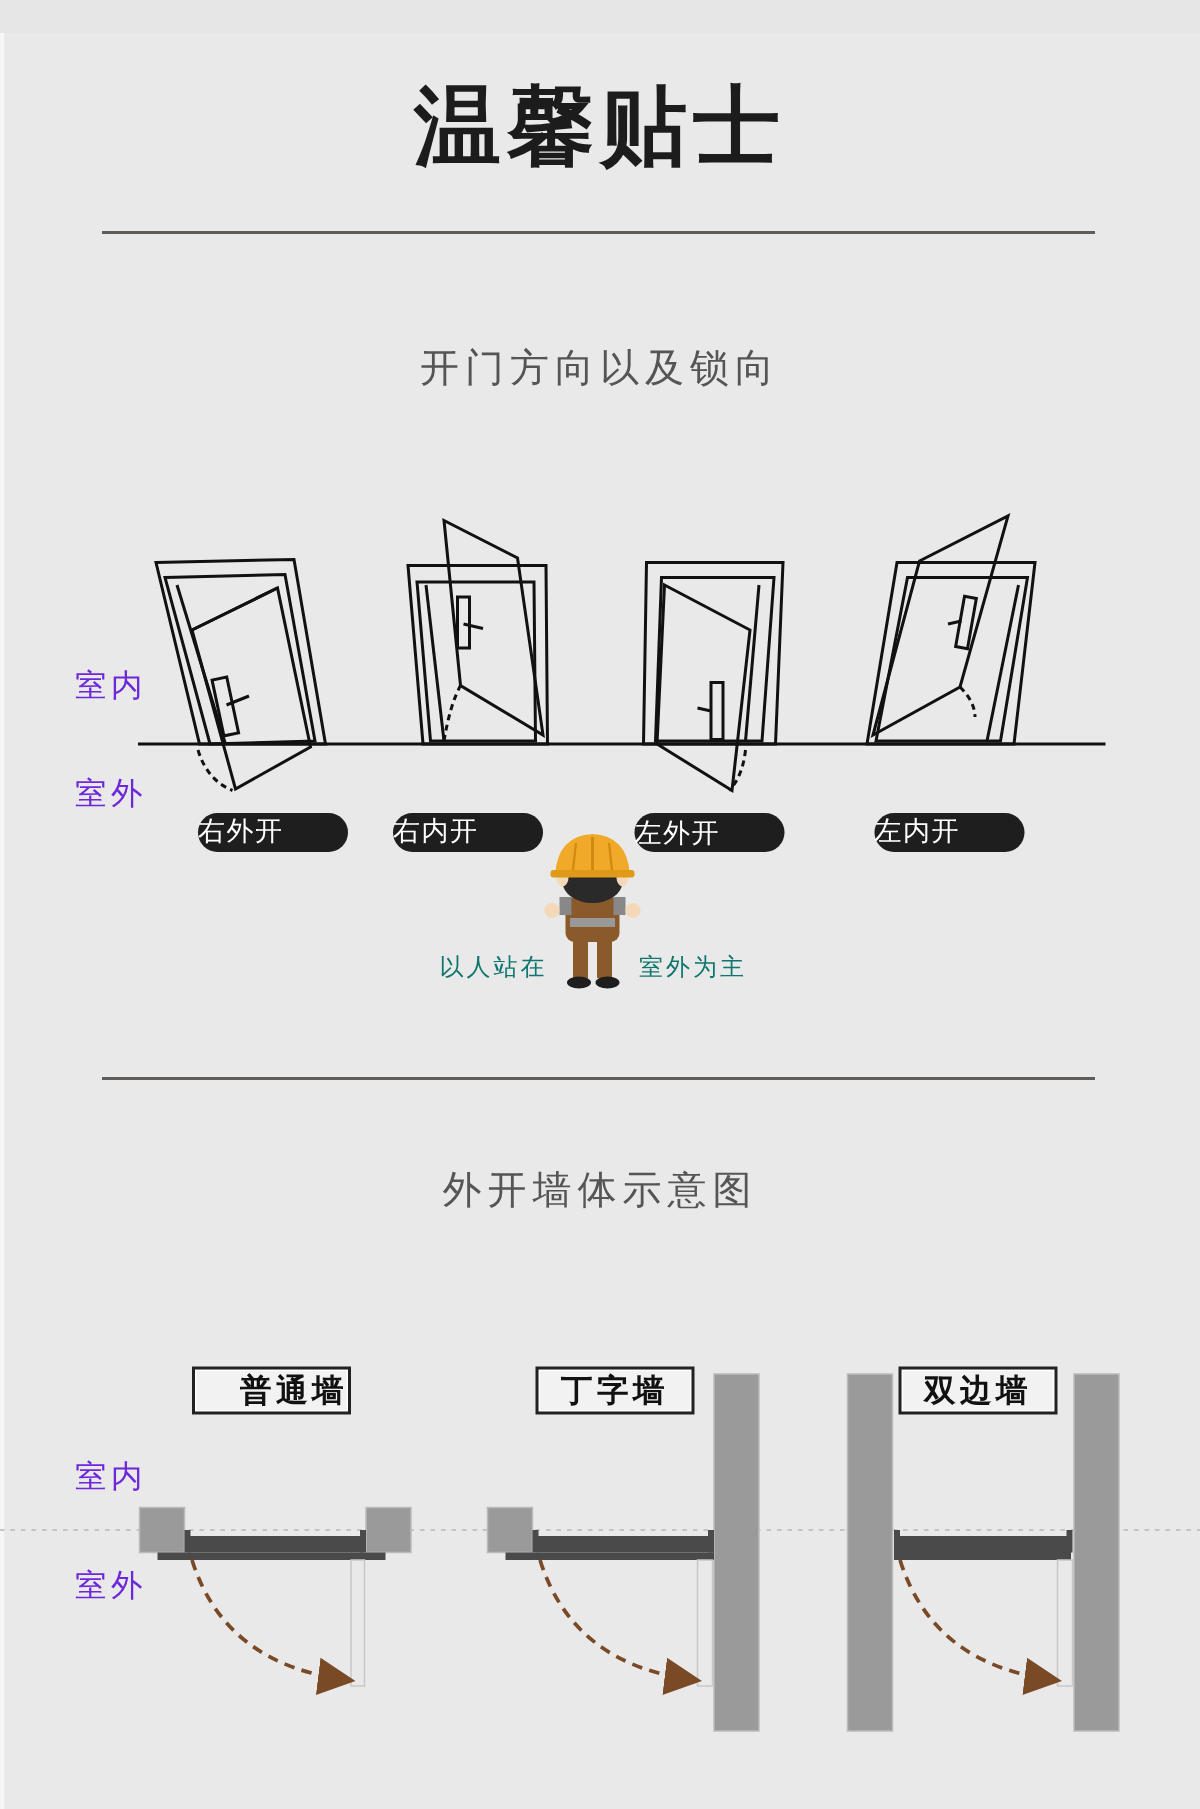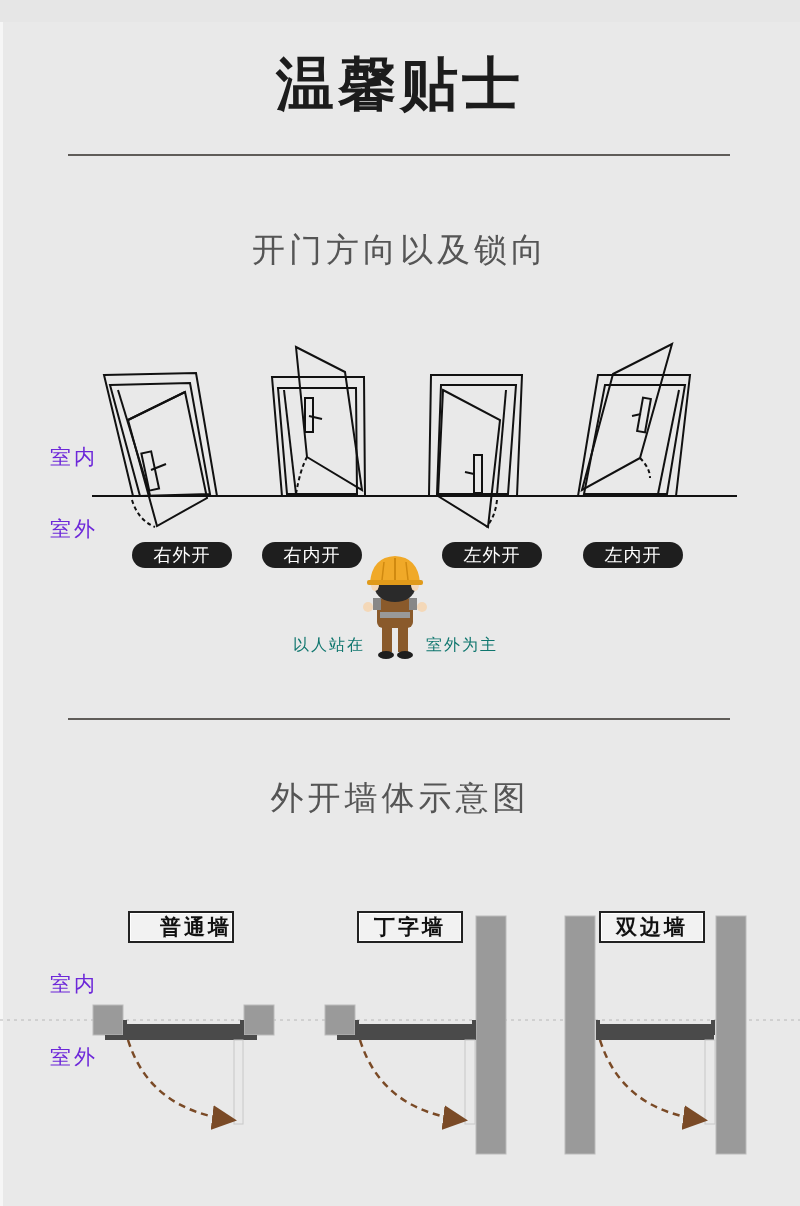--- a/index.html
+++ b/index.html
@@ -11,27 +11,27 @@
   .topstrip { position: absolute; left: 0; top: 0; width: 800px; height: 22px; background: #e6e6e6; }
   .leftedge { position: absolute; left: 0; top: 22px; width: 3px; height: 1184px; background: #f6f6f6; }
   .page { position: absolute; left: 3px; top: 22px; width: 797px; height: 1184px; background: #e9e9e9; }
   .title {
     position: absolute; left: 0; width: 800px; top: 46px; text-align: center;
     font-size: 58px; font-weight: bold; color: #1c1c1c; letter-spacing: 4px;
   }
   .rule { position: absolute; left: 68px; width: 662px; height: 2px; background: #5f5c59; }
   .section-title {
     position: absolute; left: 0; width: 800px; text-align: center;
-    font-size: 33px; color: #555; letter-spacing: 4px;
+    font-size: 26px; color: #555; letter-spacing: 4px;
   }
   .side-label { position: absolute; left: 50px; font-size: 21px; color: #6d28d9; letter-spacing: 3px; }
   .pill {
     position: absolute; height: 26px; width: 100px; border-radius: 13px;
     background: #1e1e1e; color: #fff; font-size: 18px; line-height: 26px;
-    text-align: center; letter-spacing: 1px;
+    letter-spacing: 1px;
   }
   .caption { position: absolute; font-size: 16px; color: #0f766e; letter-spacing: 2px; }
   .wall-label {
     position: absolute; height: 28px; border: 2px solid #222; background: #f2f2f2;
     font-size: 21px; font-weight: bold; color: #111; text-align: center; line-height: 28px;
     letter-spacing: 3px; box-shadow: inset 0 0 0 1px #fff;
   }
   svg { position: absolute; left: 0; top: 0; }
 </style>
 </head>
@@ -90,21 +90,21 @@
     <line x1="679" y1="390" x2="658" y2="494"></line>
     <polygon points="613,374 672,344 640,458 582,490"></polygon>
     <rect x="640" y="398" width="8" height="34" transform="rotate(10 644 415)"></rect>
     <line x1="641" y1="414" x2="632" y2="416"></line>
     <path d="M640,458 Q650,468 650,478" stroke-dasharray="4,3"></path>
   </g>
 </svg>
 
 <div class="pill" style="left:132px; top:542px;">右外开</div>
 <div class="pill" style="left:262px; top:542px;">右内开</div>
-<div class="pill" style="left:442px; top:542px;font-family:Liberation Serif, serif;">左外开</div>
+<div class="pill" style="left:423px; top:542px;font-family:Liberation Serif, serif;">左外开</div>
 <div class="pill" style="left:583px; top:542px;">左内开</div>
 
 <svg width="800" height="700" style="pointer-events:none">
 
   <rect x="382" y="622" width="10" height="30" fill="#8a5a2b"></rect>
   <rect x="398" y="622" width="10" height="30" fill="#8a5a2b"></rect>
   <ellipse cx="386" cy="655" rx="8" ry="4" fill="#1e1e1e"></ellipse>
   <ellipse cx="405" cy="655" rx="8" ry="4" fill="#1e1e1e"></ellipse>
 
   <rect x="377" y="598" width="36" height="30" rx="6" fill="#8a5a2b"></rect>

